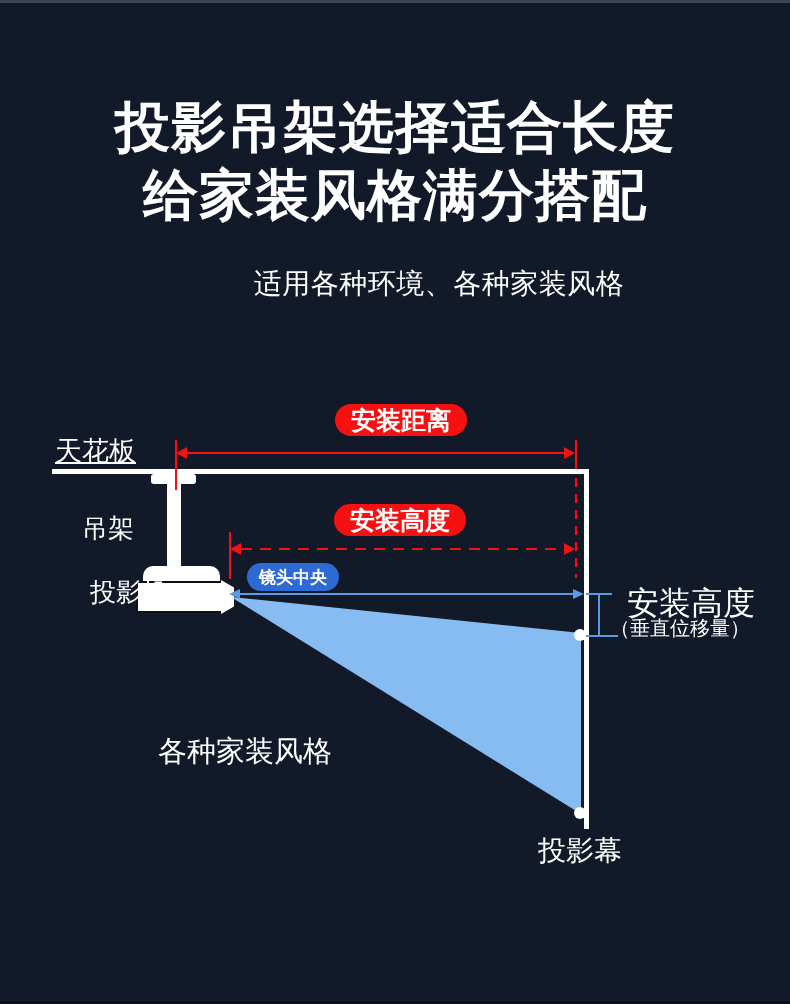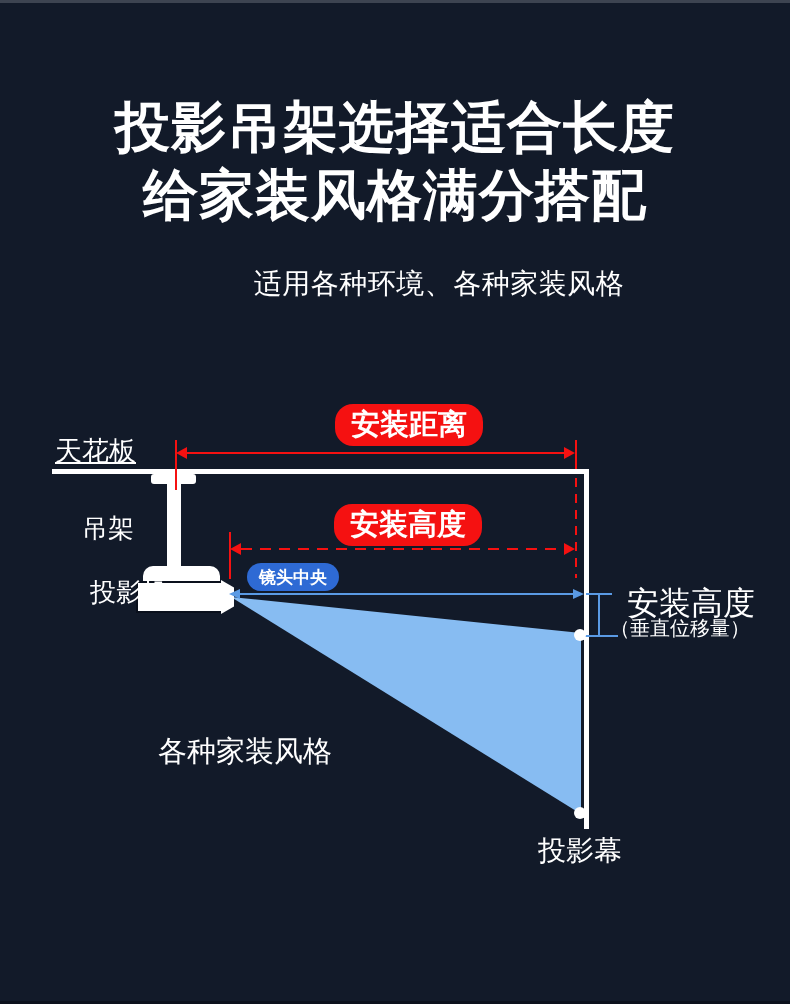--- a/index.html
+++ b/index.html
@@ -49,21 +49,21 @@
   .lbl-bracket{left:82px;top:514px;font-size:26px;}
   .lbl-projector{left:54px;top:578px;font-size:26px;margin-left:36px;}
   .lbl-eyeline{left:158px;top:735px;font-size:29px;}
   .lbl-screen{left:538px;top:835px;font-size:28px;}
   .lbl-height{left:627px;top:585px;font-size:32px;}
   .lbl-offset{left:610px;top:617px;font-size:20px;}
 
   
   .pill{display:flex;align-items:center;justify-content:center;color:#fff;
         font-weight:700;white-space:nowrap;}
-  .pill-red{background:var(--red);height:42px;padding:0 16px;border-radius:18px;font-size:29px;}
+  .pill-red{background:var(--red);height:32px;padding:0 16px;border-radius:18px;font-size:25px;}
   .pill-install{left:335px;top:404px;}
   .pill-projection{left:334px;top:504px;}
   .pill-blue{background:var(--badge-blue);height:28px;padding:0 12px;border-radius:15px;
              font-size:17px;font-weight:700;}
   .pill-lens{left:247px;top:563px;}
 
   
   .hline-red{height:2px;background:var(--red);}
   .vline-red{width:2px;background:var(--red);}
   .line-a{left:186px;top:452px;width:378px;}

